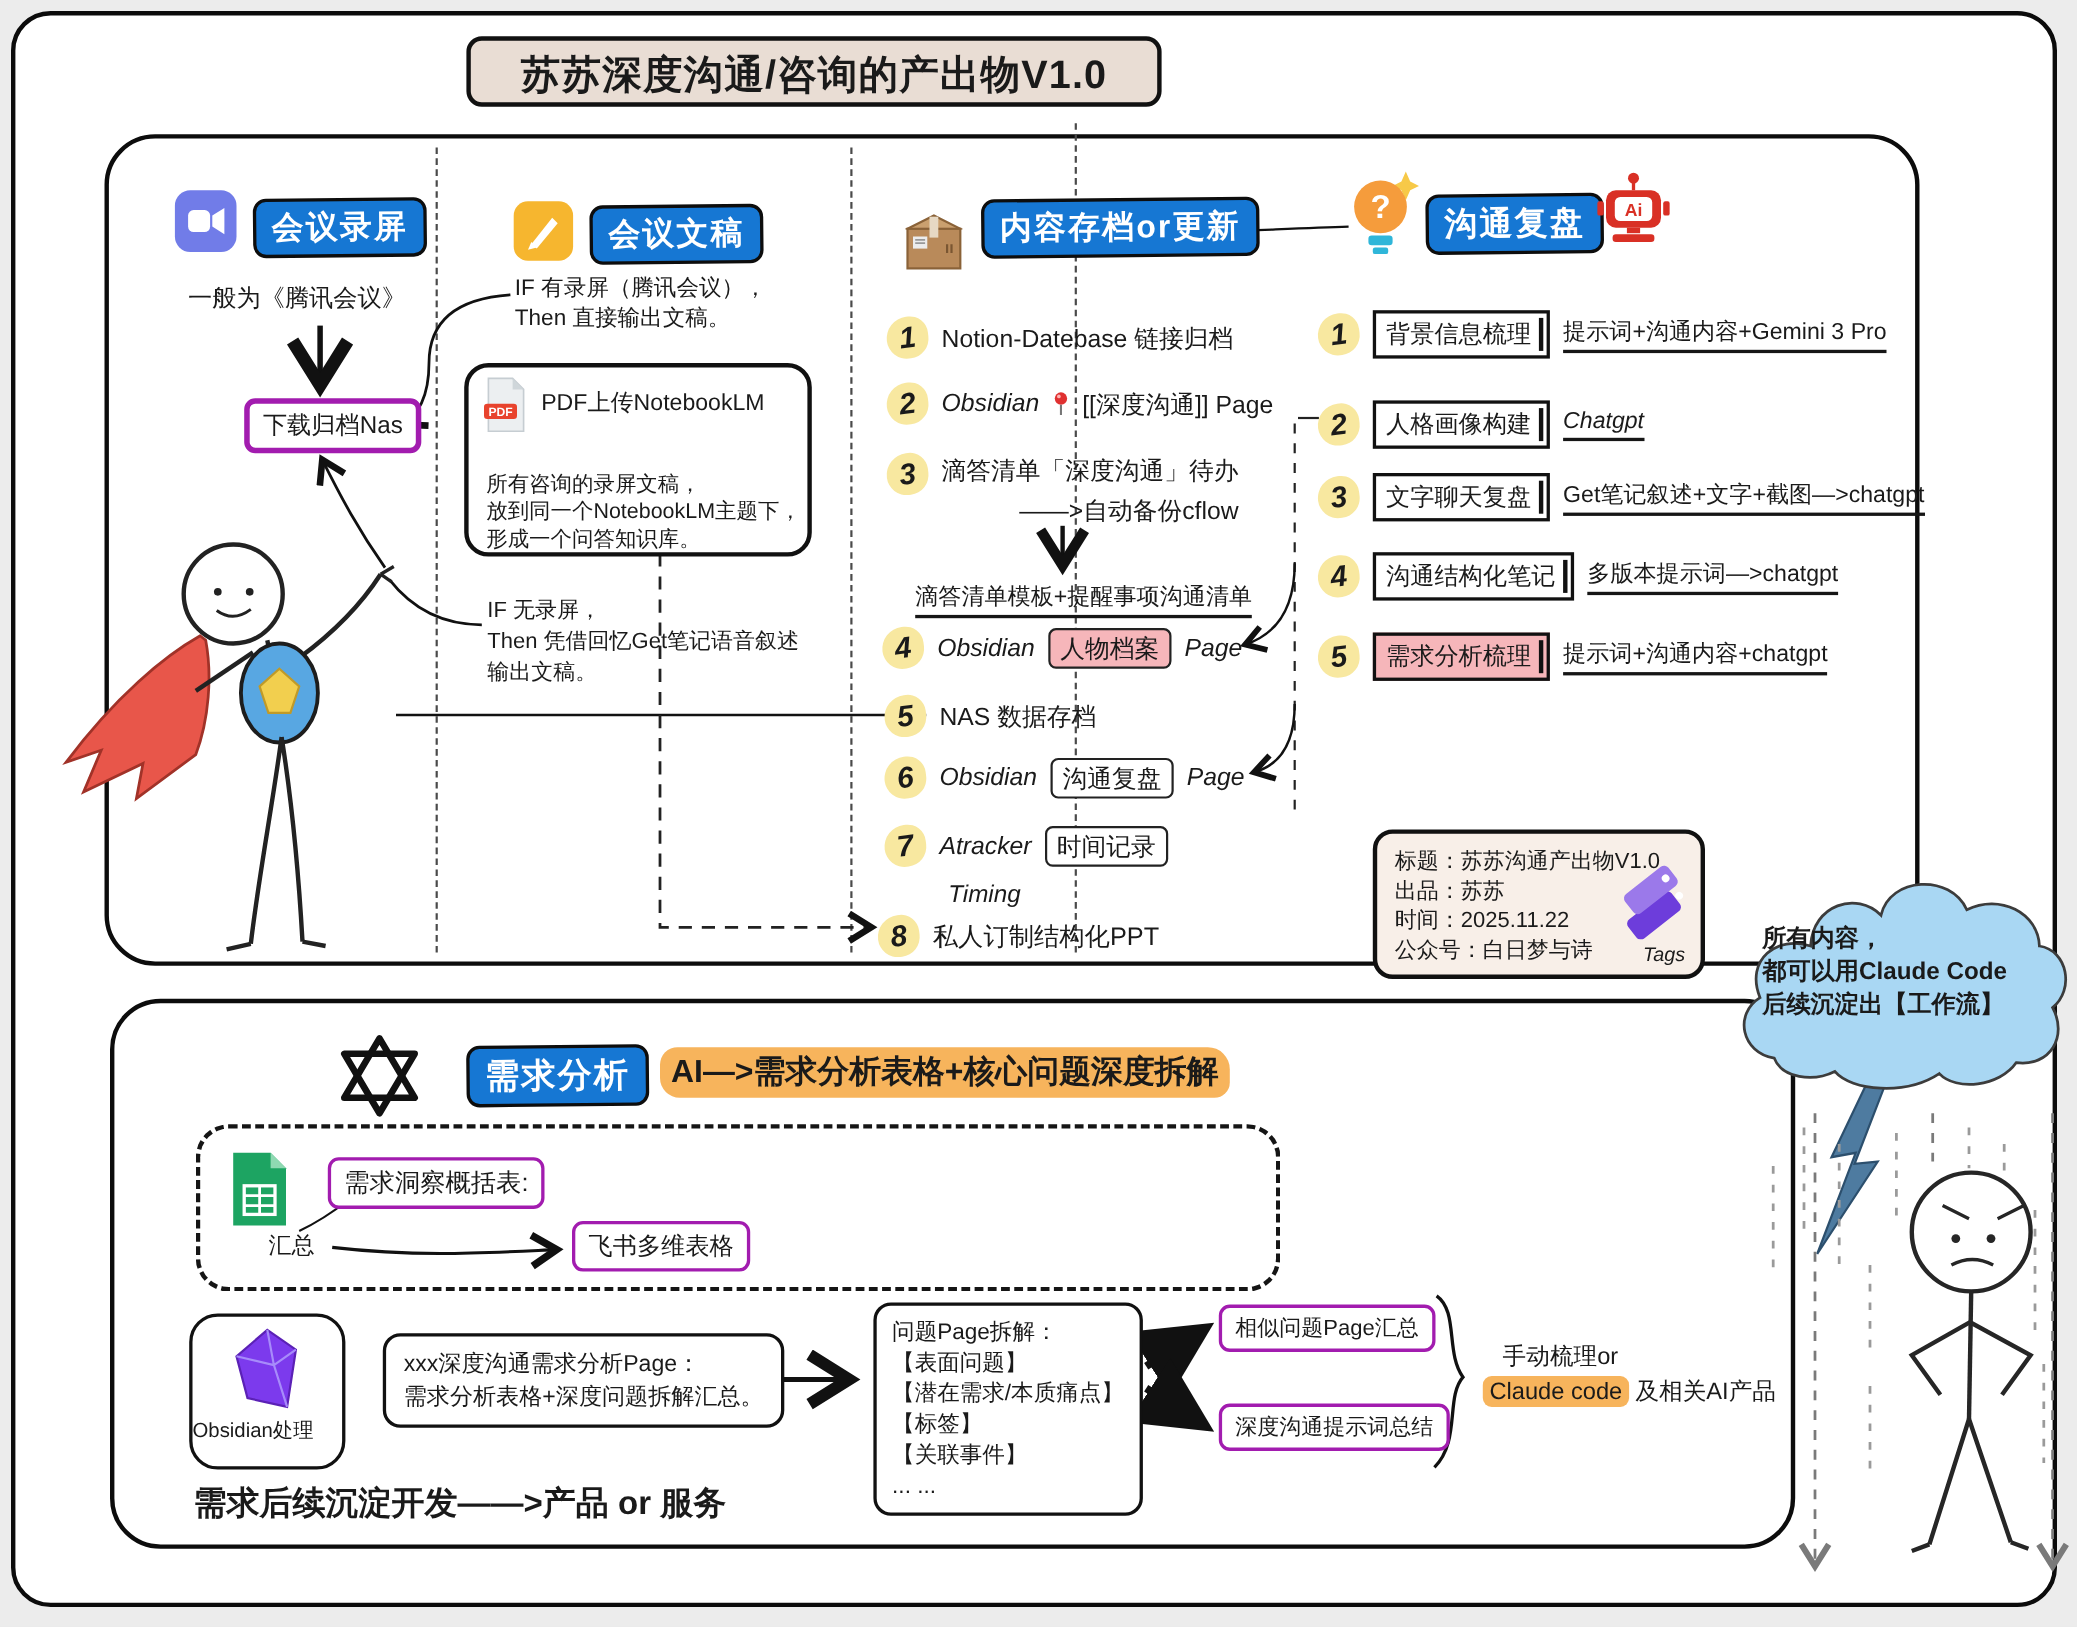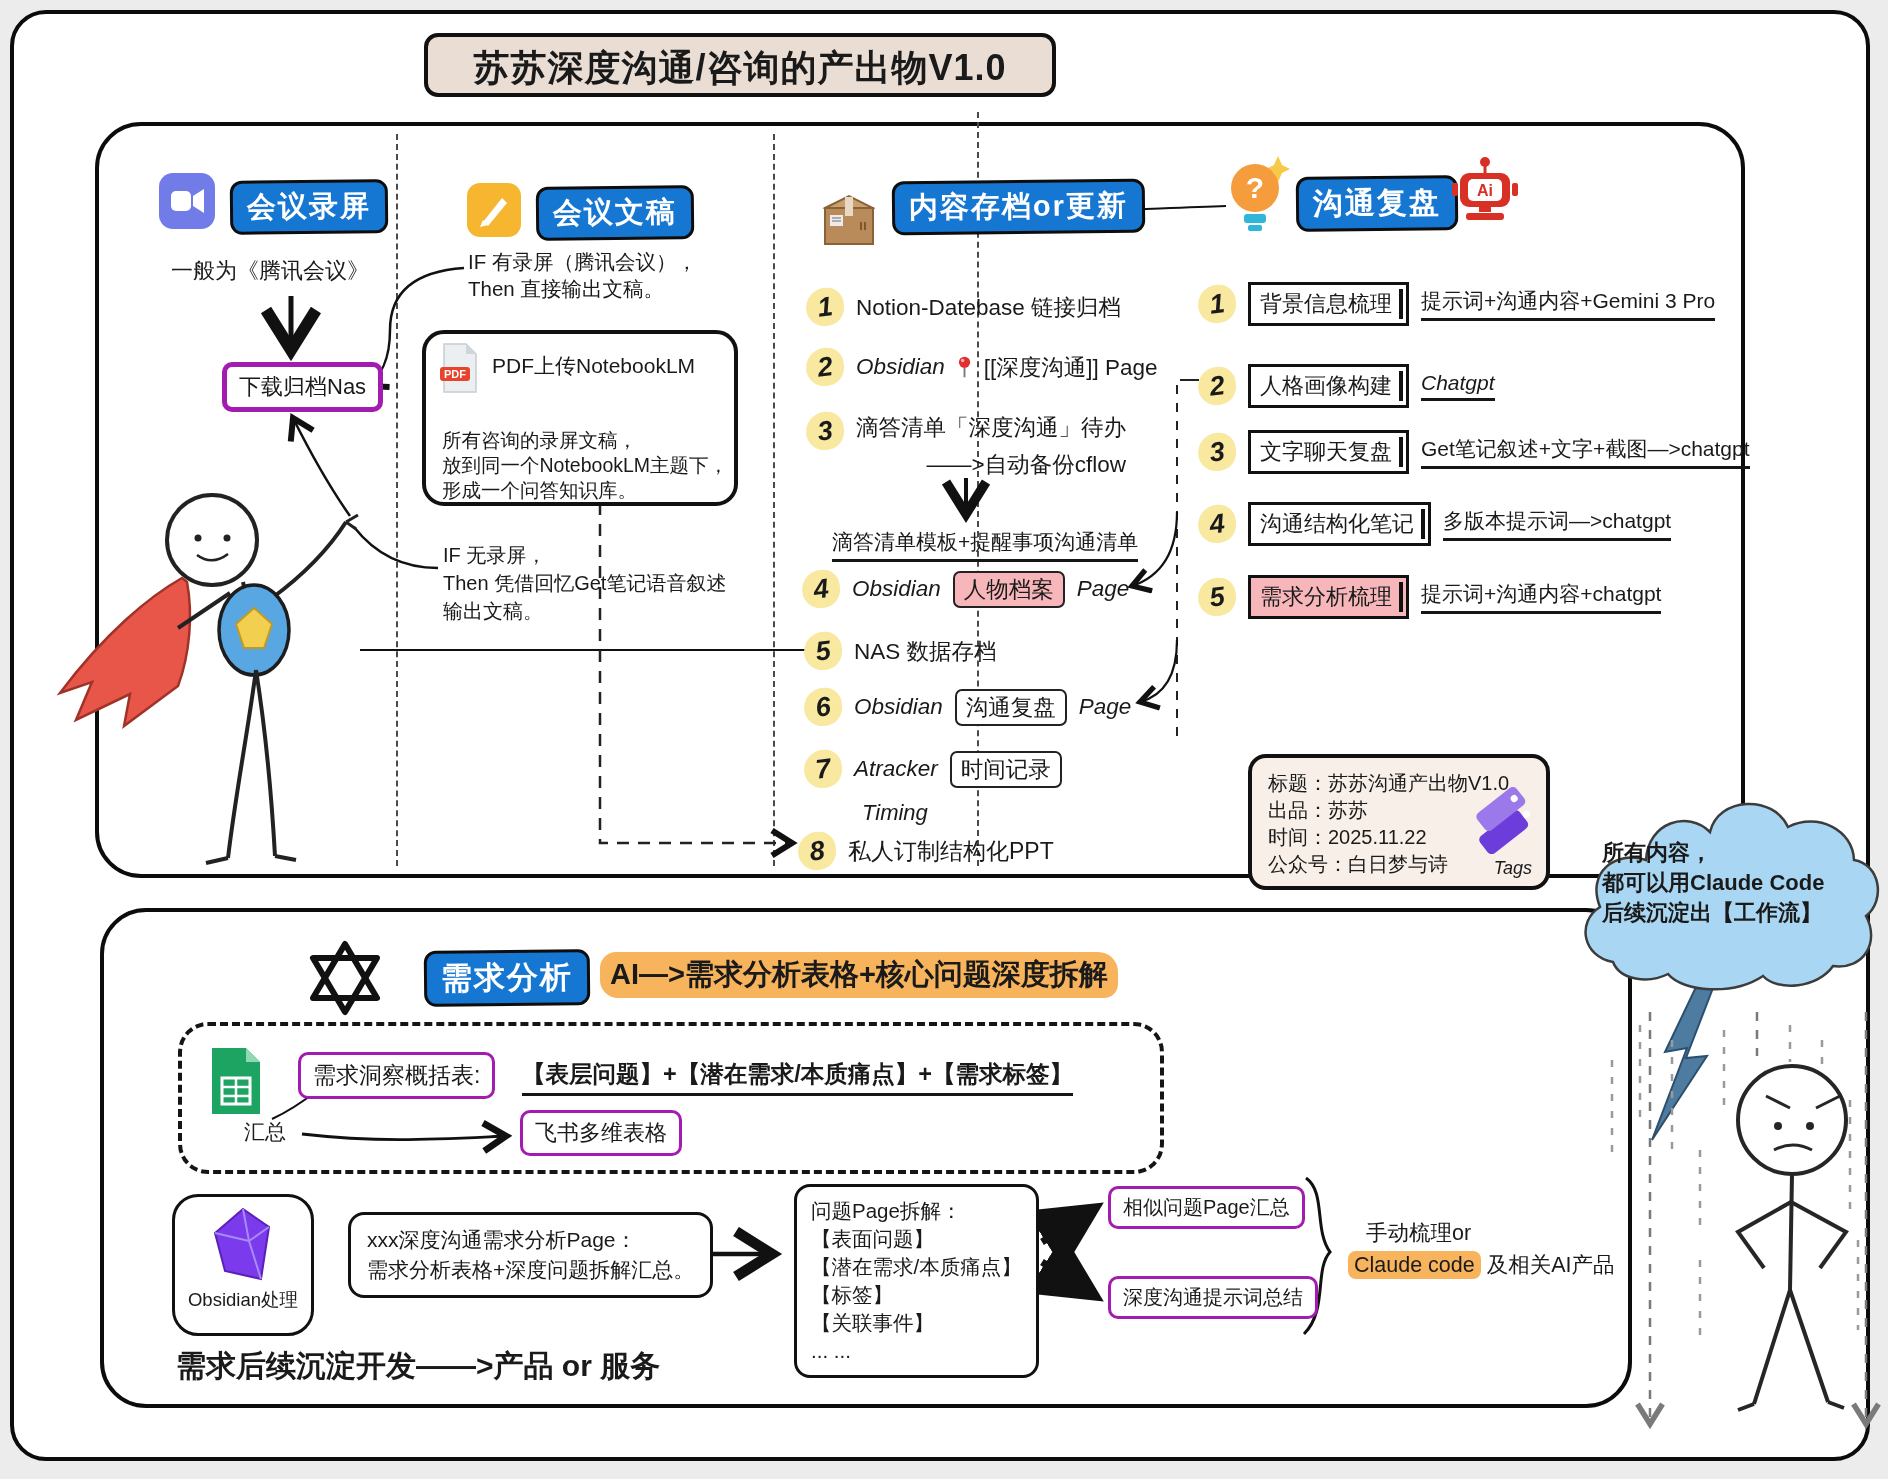--- a/index.html
+++ b/index.html
@@ -300,30 +300,29 @@
   <div class="abs nw hl" style="left:600px;top:952px;font-size:29px;font-weight:600;">AI—&gt;需求分析表格+核心问题深度拆解</div>
 
   <div class="abs" style="left:178px;top:1022px;width:986px;height:152px;border:4px dashed #151515;border-radius:30px;box-sizing:border-box;"></div>
   <svg class="abs" style="left:208px;top:1044px;" width="56" height="74">
     <path d="M4,4 H38 L52,18 V70 H4 Z" fill="#1da462"></path>
     <path d="M38,4 L52,18 H38 Z" fill="#8fd9b2"></path>
     <rect x="14" y="34" width="28" height="26" fill="none" stroke="#fff" stroke-width="3"></rect>
     <path d="M14,43 H42 M14,52 H42 M28,34 V60" stroke="#fff" stroke-width="2.5"></path>
   </svg>
   <div class="obox" style="left:298px;top:1052px;font-size:23px;border-width:3.5px;">需求洞察概括表:</div>
-  <div class="abs nw ul" style="left:522px;top:1058px;font-size:23.5px;font-weight:600;">【表层问题】+【潜在需求/本质痛点】+【需求标签】</div>
   <div class="abs nw" style="left:244px;top:1118px;font-size:21px;">汇总</div>
   <div class="obox" style="left:520px;top:1110px;font-size:22px;border-width:3.5px;">飞书多维表格</div>
 
   <div class="abs" style="left:172px;top:1194px;width:142px;height:142px;border:3.5px solid #111;border-radius:26px;box-sizing:border-box;">
     <svg style="margin:10px auto 0;display:block;" width="62" height="76">
       <polygon points="31,2 57,20 49,72 13,64 3,26" fill="#7c3aed" stroke="#5b21b6" stroke-width="2"></polygon>
       <path d="M31,2 L37,34 L49,72 M3,26 L37,34 M37,34 L57,20" stroke="#a78bfa" stroke-width="2" fill="none"></path>
     </svg>
-    <div style="text-align:center;font-size:18.5px;margin-top:4px;">Obsidian处理</div>
+    <div style="font-size:18.5px;margin-top:4px;">Obsidian处理</div>
   </div>
 
   <div class="abs pl nw" style="left:348px;top:1212px;font-size:21px;line-height:30px;border:3.5px solid #111;border-radius:16px;padding:10px 16px;background:#fff;">xxx深度沟通需求分析Page：
 需求分析表格+深度问题拆解汇总。</div>
   <div class="abs pl nw" style="left:794px;top:1184px;font-size:20.5px;line-height:28px;border:3.5px solid #111;border-radius:16px;padding:10px 14px;background:#fff;">问题Page拆解：
 【表面问题】
 【潜在需求/本质痛点】
 【标签】
 【关联事件】
 ... ...</div>

